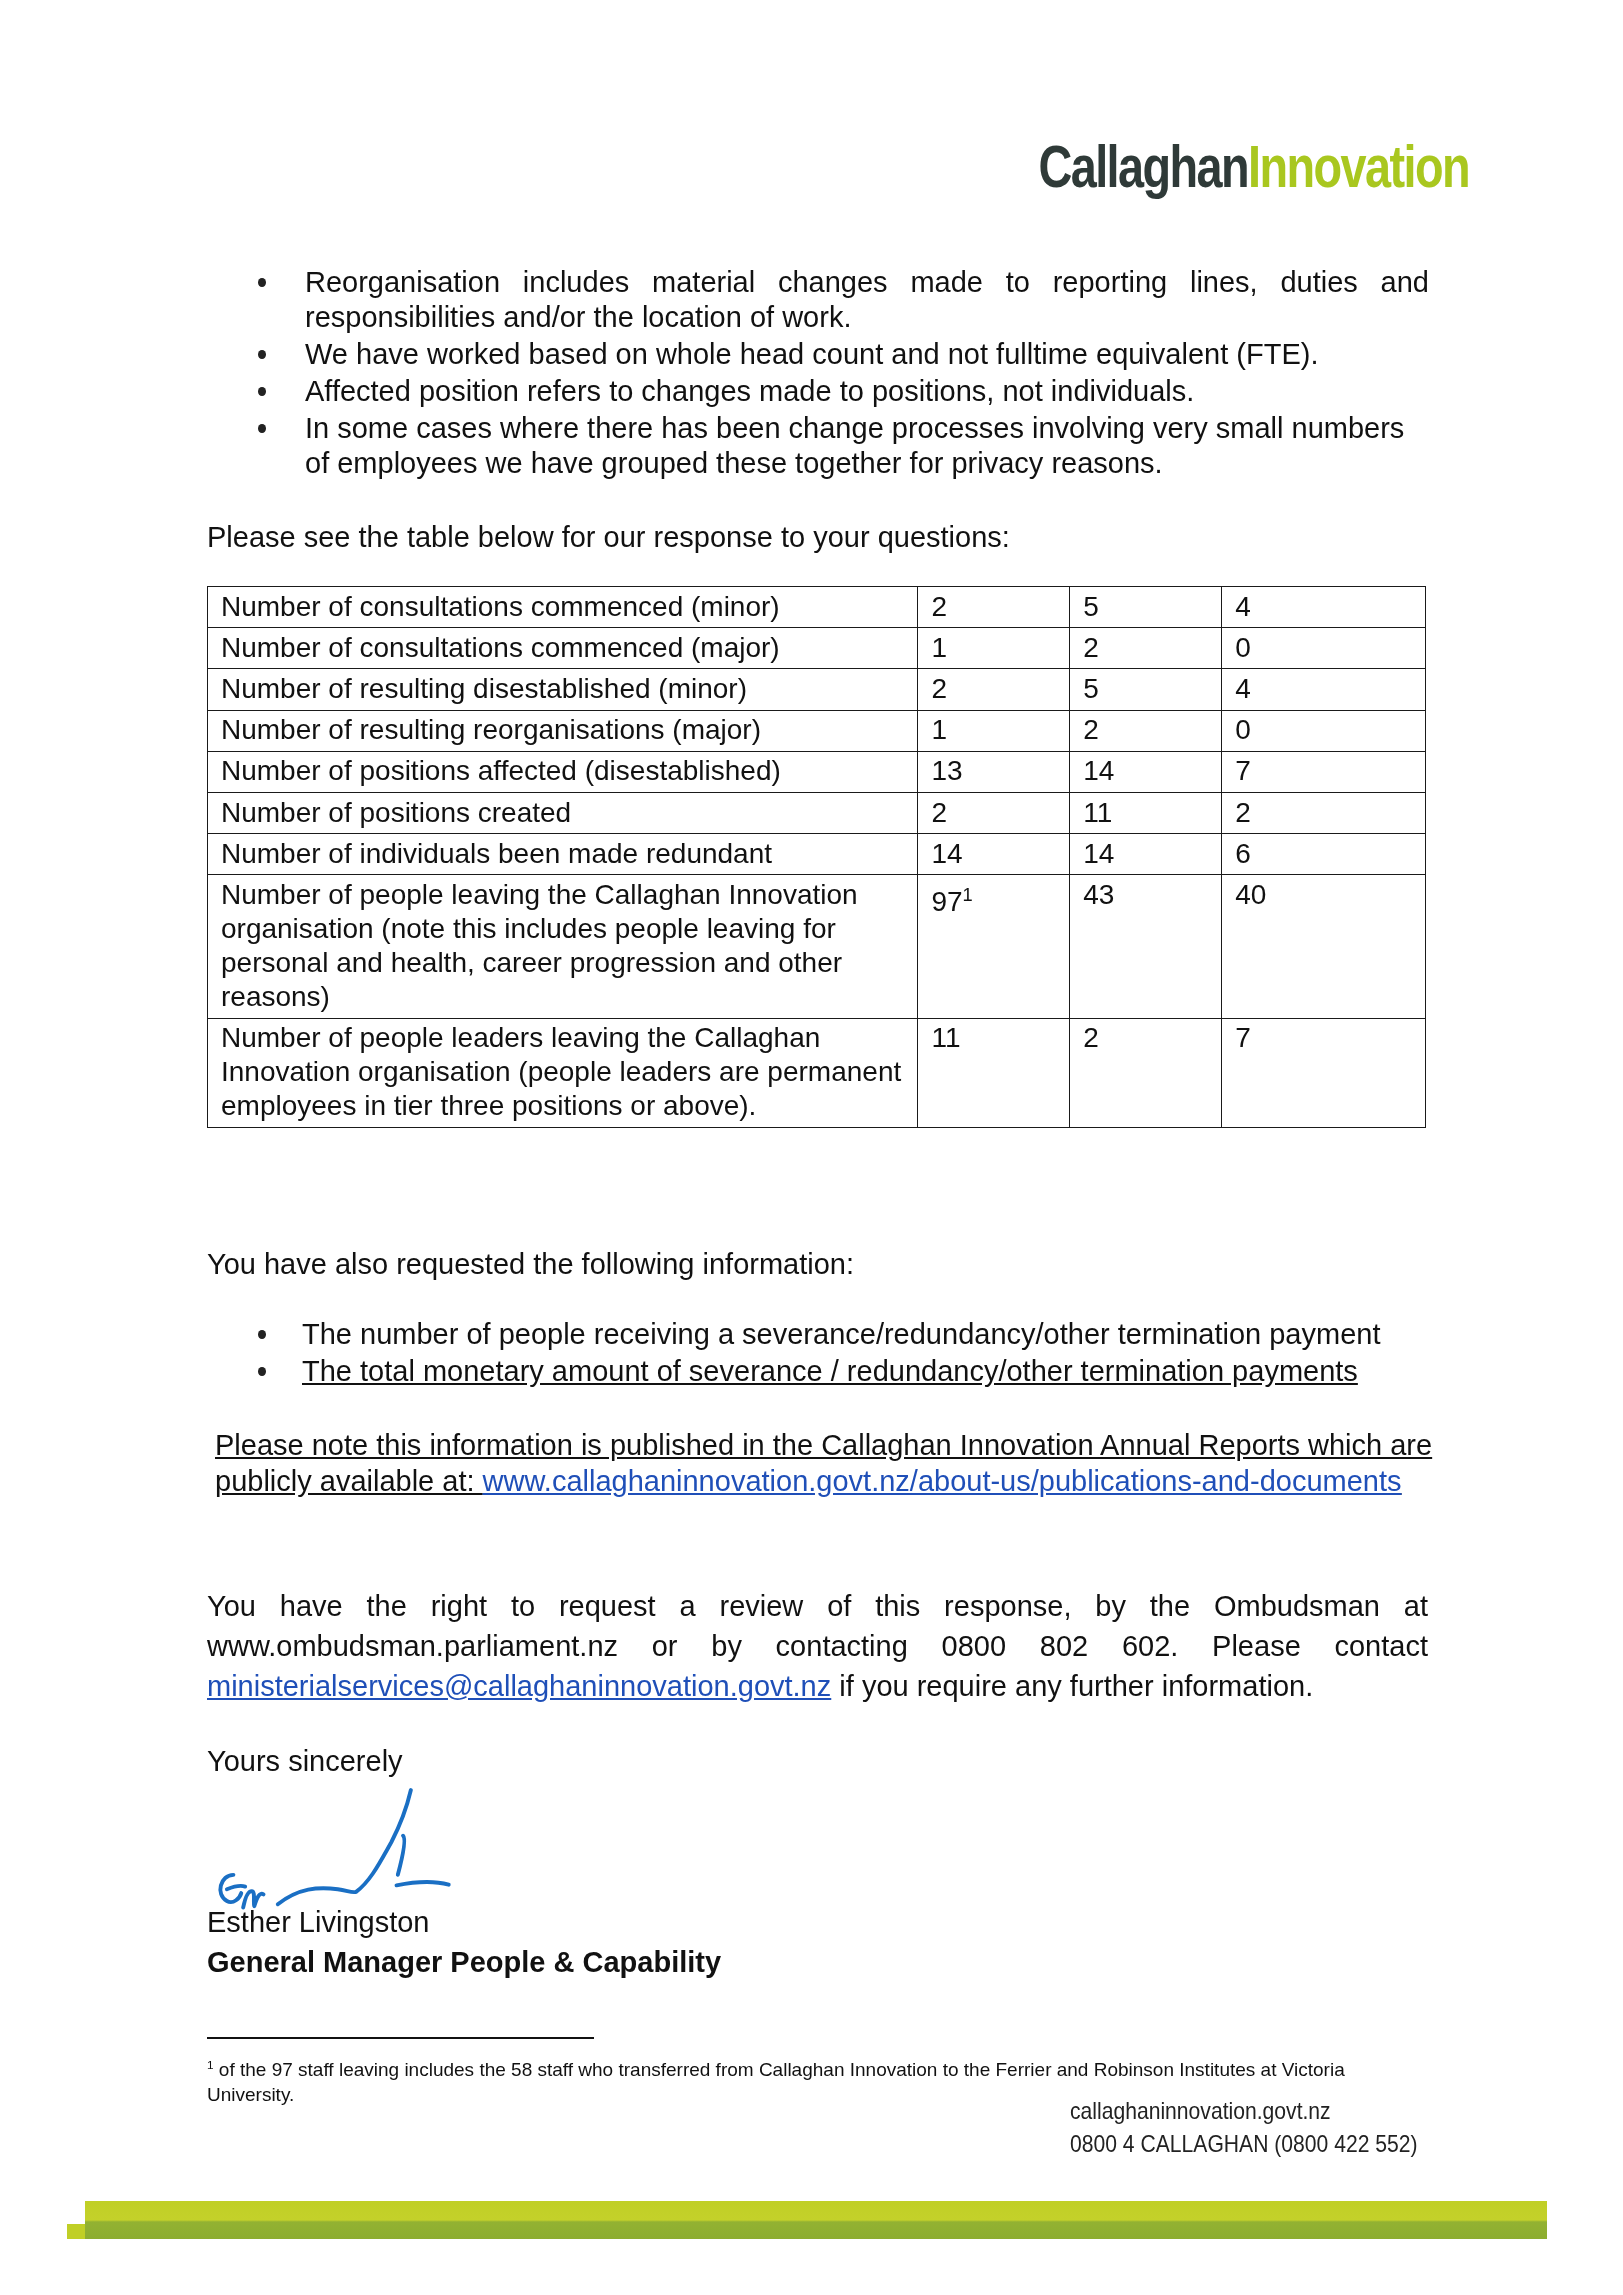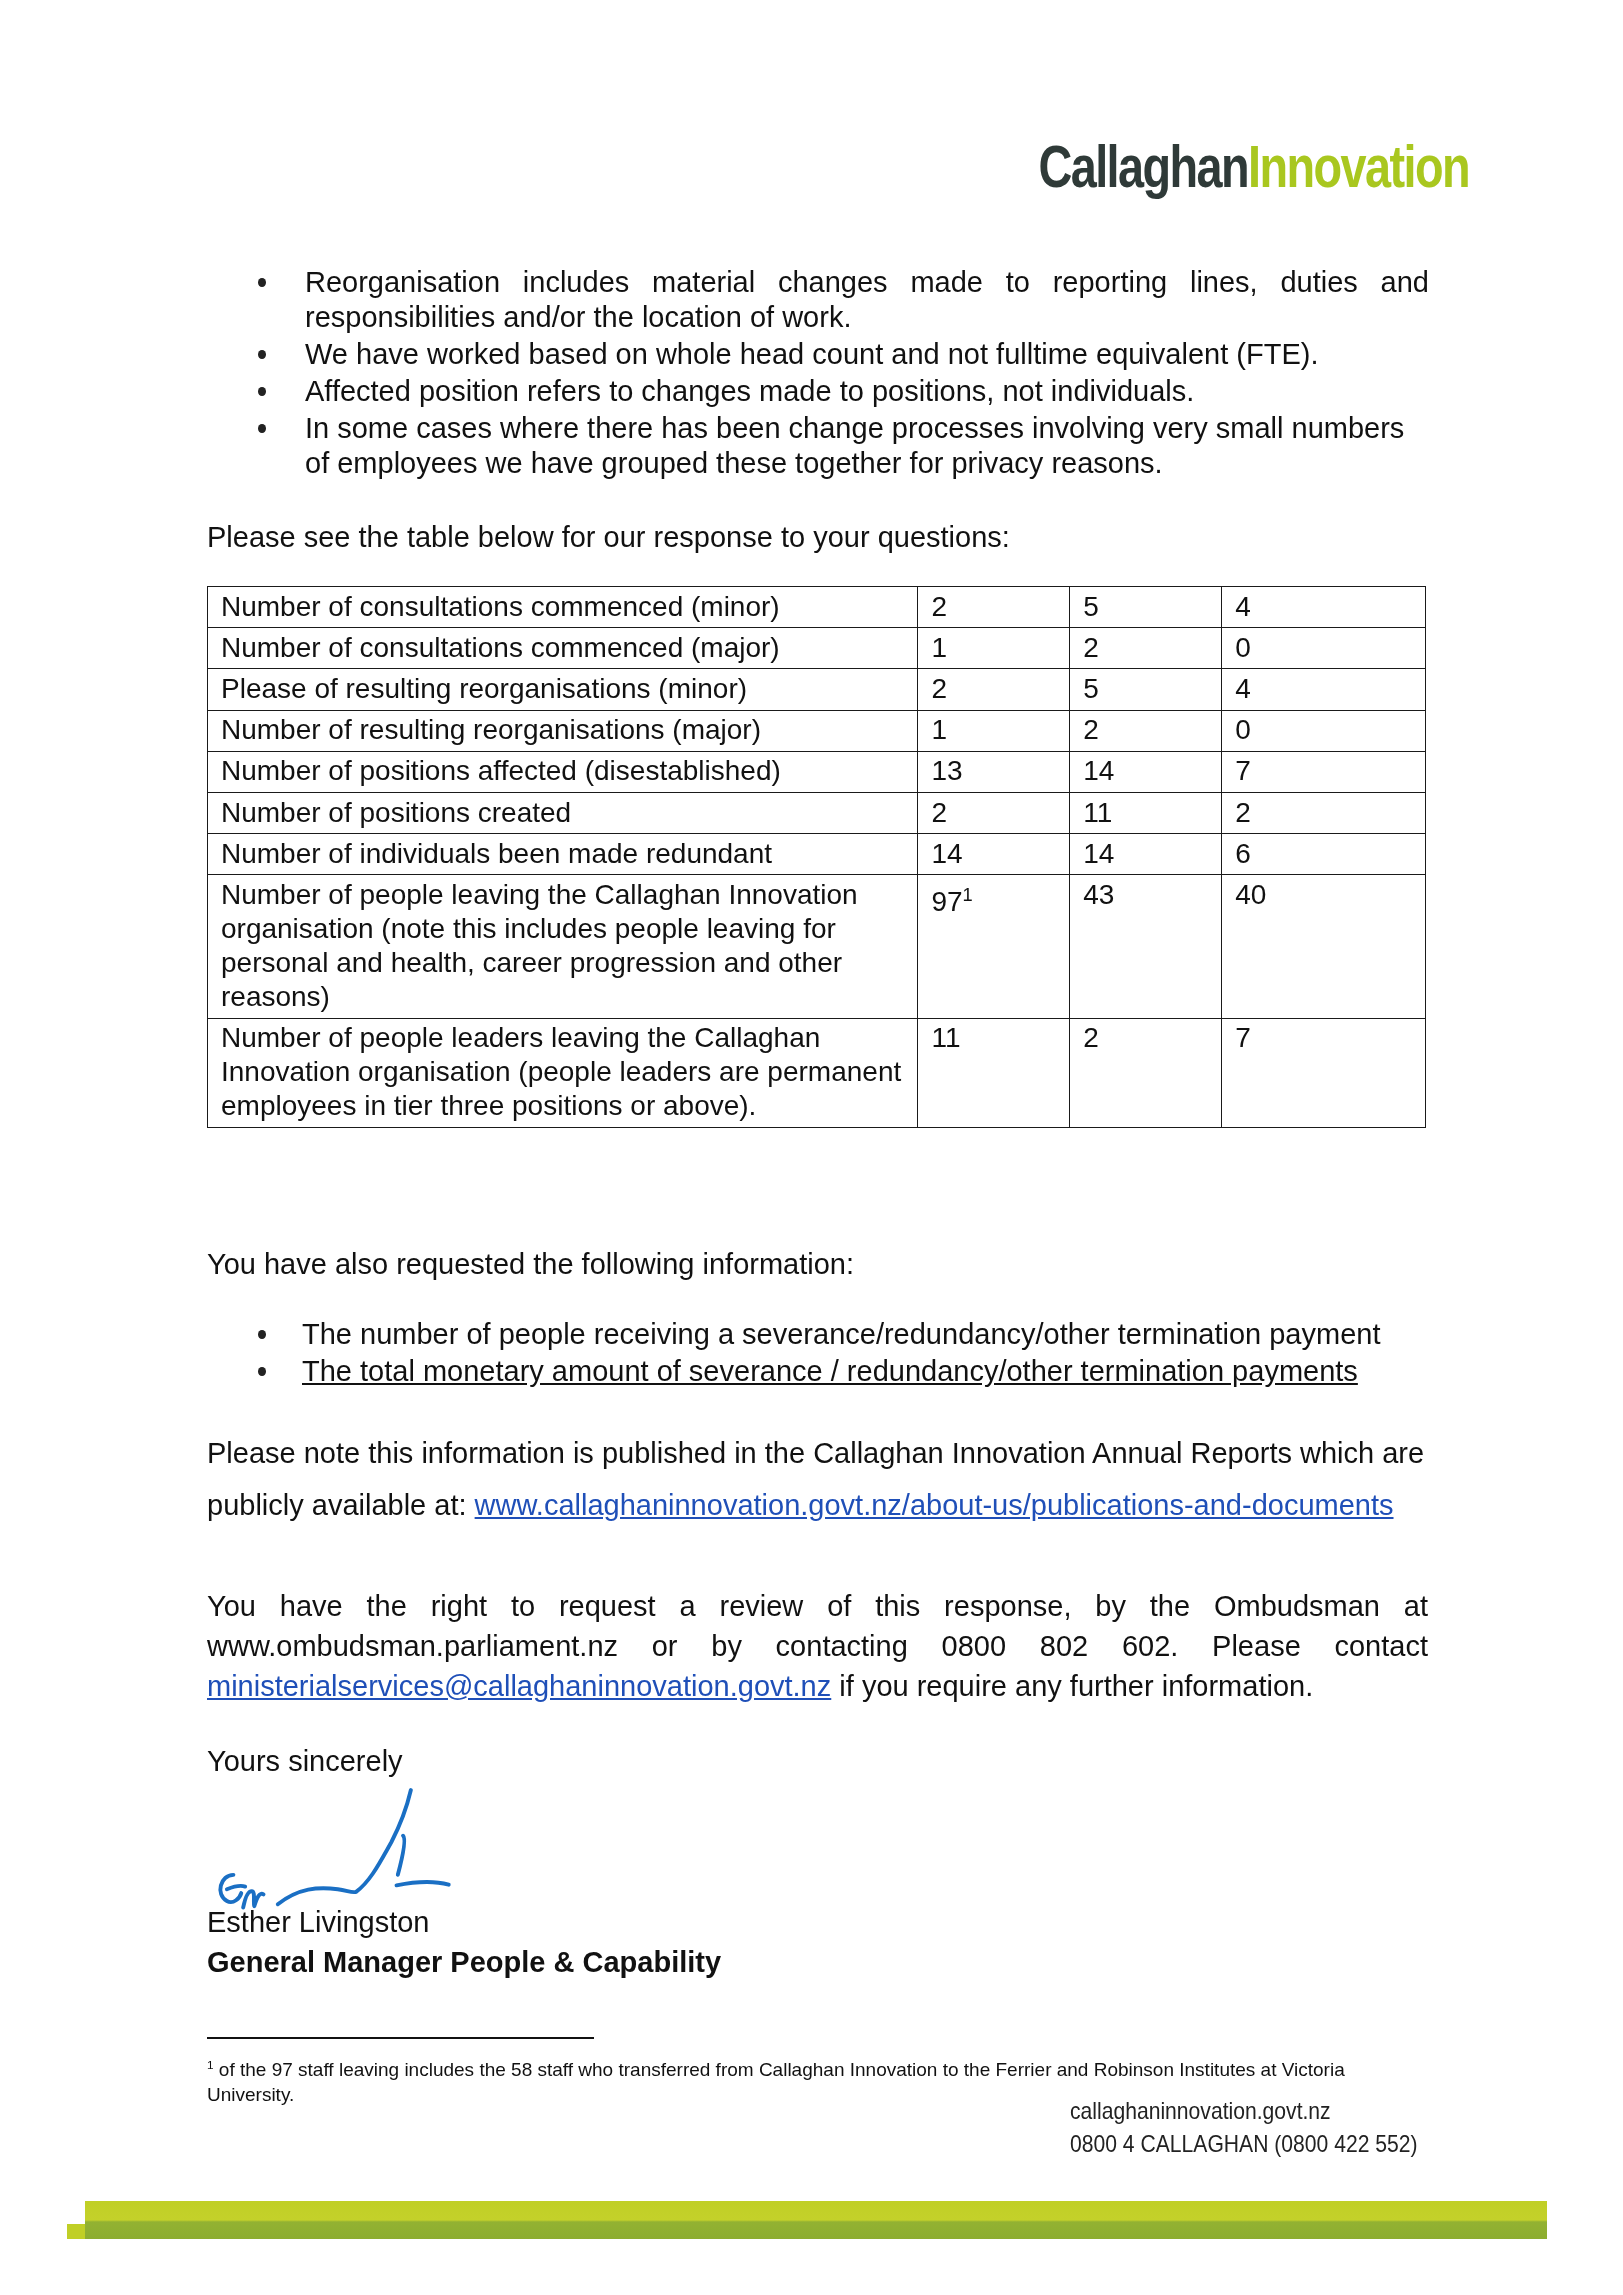--- a/index.html
+++ b/index.html
@@ -101,21 +101,21 @@
     <td>5</td>
     <td>4</td>
   </tr>
   <tr class="single">
     <td>Number of consultations commenced (major)</td>
     <td>1</td>
     <td>2</td>
     <td>0</td>
   </tr>
   <tr class="single">
-    <td>Please of resulting reorganisations (minor)</td>
+    <td>Number of resulting disestablished (minor)</td>
     <td>2</td>
     <td>5</td>
     <td>4</td>
   </tr>
   <tr class="single">
     <td>Number of resulting reorganisations (major)</td>
     <td>1</td>
     <td>2</td>
     <td>0</td>
   </tr>
@@ -158,21 +158,21 @@
   <li style="height:37px;">
     <span class="dot" style="left:0;"></span>
     <div style="margin-left:44px;">The number of people receiving a severance/redundancy/other termination payment</div>
   </li>
   <li>
     <span class="dot" style="left:0;"></span>
     <div style="margin-left:44px;text-decoration:underline;">The total monetary amount of severance / redundancy/other termination payments</div>
   </li>
 </ul>
 
-<div class="abs body-text" style="left:207px; top:1427px; width:1230px; line-height:52px;">
+<div class="abs body-text" style="left:215px; top:1427px; width:1230px; line-height:36px;text-decoration:underline;">
   <span>Please note this information is published in the Callaghan Innovation Annual Reports which are publicly available at: </span><a class="link">www.callaghaninnovation.govt.nz/about-us/publications-and-documents</a>
 </div>
 
 <div class="abs body-text justify" style="left:207px; top:1586px; width:1221px; line-height:40px;">
   <span>You have the right to request a review of this response, by the Ombudsman at www.ombudsman.parliament.nz or by contacting 0800 802 602. Please contact </span><a class="link">ministerialservices@callaghaninnovation.govt.nz</a><span> if you require any further information.</span>
 </div>
 
 <div class="abs body-text" style="left:207px; top:1744px;">Yours sincerely</div>
 
 <svg class="abs" style="left:207px; top:1777px;" width="366" height="137" viewBox="0 0 560 210">

